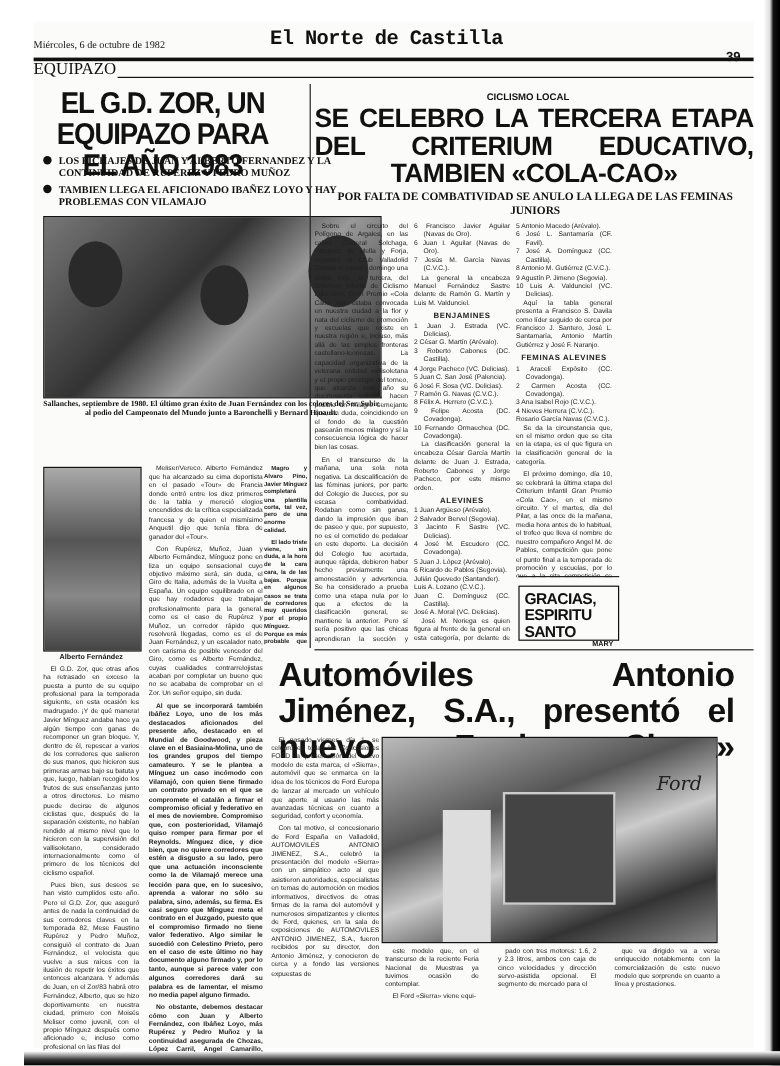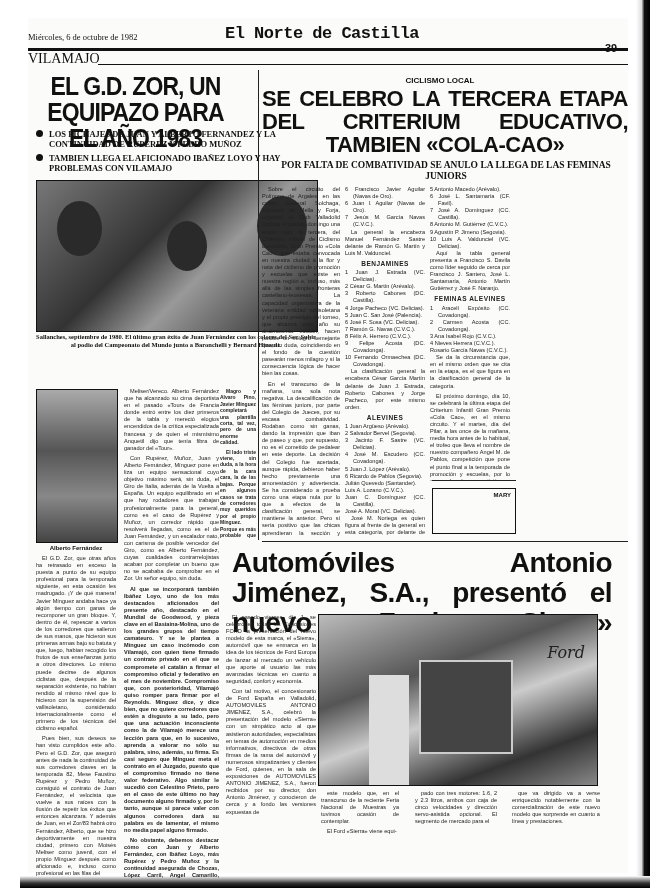--- a/index.html
+++ b/index.html
@@ -53,21 +53,21 @@
 <body>
 
 <div class="page"></div>
 <div class="edge-r"></div>
 <div class="edge-b"></div>
 
 <div class="abs dateline">Miércoles, 6 de octubre de 1982</div>
 <div class="abs masthead">El Norte de Castilla</div>
 <div class="abs pagenum">39</div>
 <div class="abs rule-thick"></div>
-<div class="abs section">VILAMAJO</div>
+<div class="abs section">EQUIPAZO</div>
 <div class="abs rule-thin"></div>
 
 <div class="abs hl1">EL G.D. ZOR, UN EQUIPAZO PARA EL AÑO 1983</div>
 <div class="abs bullets">
   <div class="b">
       <span class="dot"></span>
       <span>LOS FICHAJES DE JUAN Y ALBERTO FERNANDEZ Y LA CONTINUIDAD DE RUPEREZ Y PEDRO MUÑOZ</span>
     </div>
   <div class="b">
       <span class="dot"></span>
@@ -159,20 +159,21 @@
   <div>2 Carmen Acosta (CC. Covadonga).</div>
   <div>3 Ana Isabel Rojo (C.V.C.).</div>
   <div>4 Nieves Herrera (C.V.C.).</div>
   <div>Rosario García Navas (C.V.C.).</div>
   <p>Se da la circunstancia que, en el mismo orden que se cita en la etapa, es el que figura en la clasificación general de la categoría.</p>
   <p>El próximo domingo, día 10, se celebrará la última etapa del Criterium Infantil Gran Premio «Cola Cao», en el mismo circuito. Y el martes, día del Pilar, a las once de la mañana, media hora antes de lo habitual, el trofeo que lleva el nombre de nuestro compañero Angel M. de Pablos, competición que pone el punto final a la temporada de promoción y escuelas, por lo que a la cita competición se refiere. Y, acto seguido, sobre la una, en los salones del Centro Cultural Vallisoletano, «Pezaldia desinteresadamente por el colegio», se procederá a la entrega de todos los trofeos.</p>
 </div>
 
 <div class="abs" style="left:432px;top:480px;width:84px;height:1px;background:#222;"></div>
 <div class="abs ad">
+  <div class="t">GRACIAS, ESPIRITU SANTO</div>
   <div class="s">MARY</div>
 </div>
 
 <div class="abs hrule-ad"></div>
 
 <div class="abs hl3">Automóviles Antonio Jiménez, S.A., presentó el nuevo Ford «Sierra»</div>
 <div class="abs col c7" style="height:245px;overflow:hidden;">
   <p>El pasado viernes, día 1, se celebró en todas las Concesiones FORD la presentación del nuevo modelo de esta marca, el «Sierra», automóvil que se enmarca en la idea de los técnicos de Ford Europa de lanzar al mercado un vehículo que aporte al usuario las más avanzadas técnicas en cuanto a seguridad, confort y economía.</p>
   <p>Con tal motivo, el concesionario de Ford España en Valladolid, AUTOMOVILES ANTONIO JIMENEZ, S.A., celebró la presentación del modelo «Sierra» con un simpático acto al que asistieron autoridades, especialistas en temas de automoción en medios informativos, directivos de otras firmas de la rama del automóvil y numerosos simpatizantes y clientes de Ford, quienes, en la sala de exposiciones de AUTOMOVILES ANTONIO JIMENEZ, S.A., fueron recibidos por su director, don Antonio Jiménez, y conocieron de cerca y a fondo las versiones expuestas de</p>
 </div>

